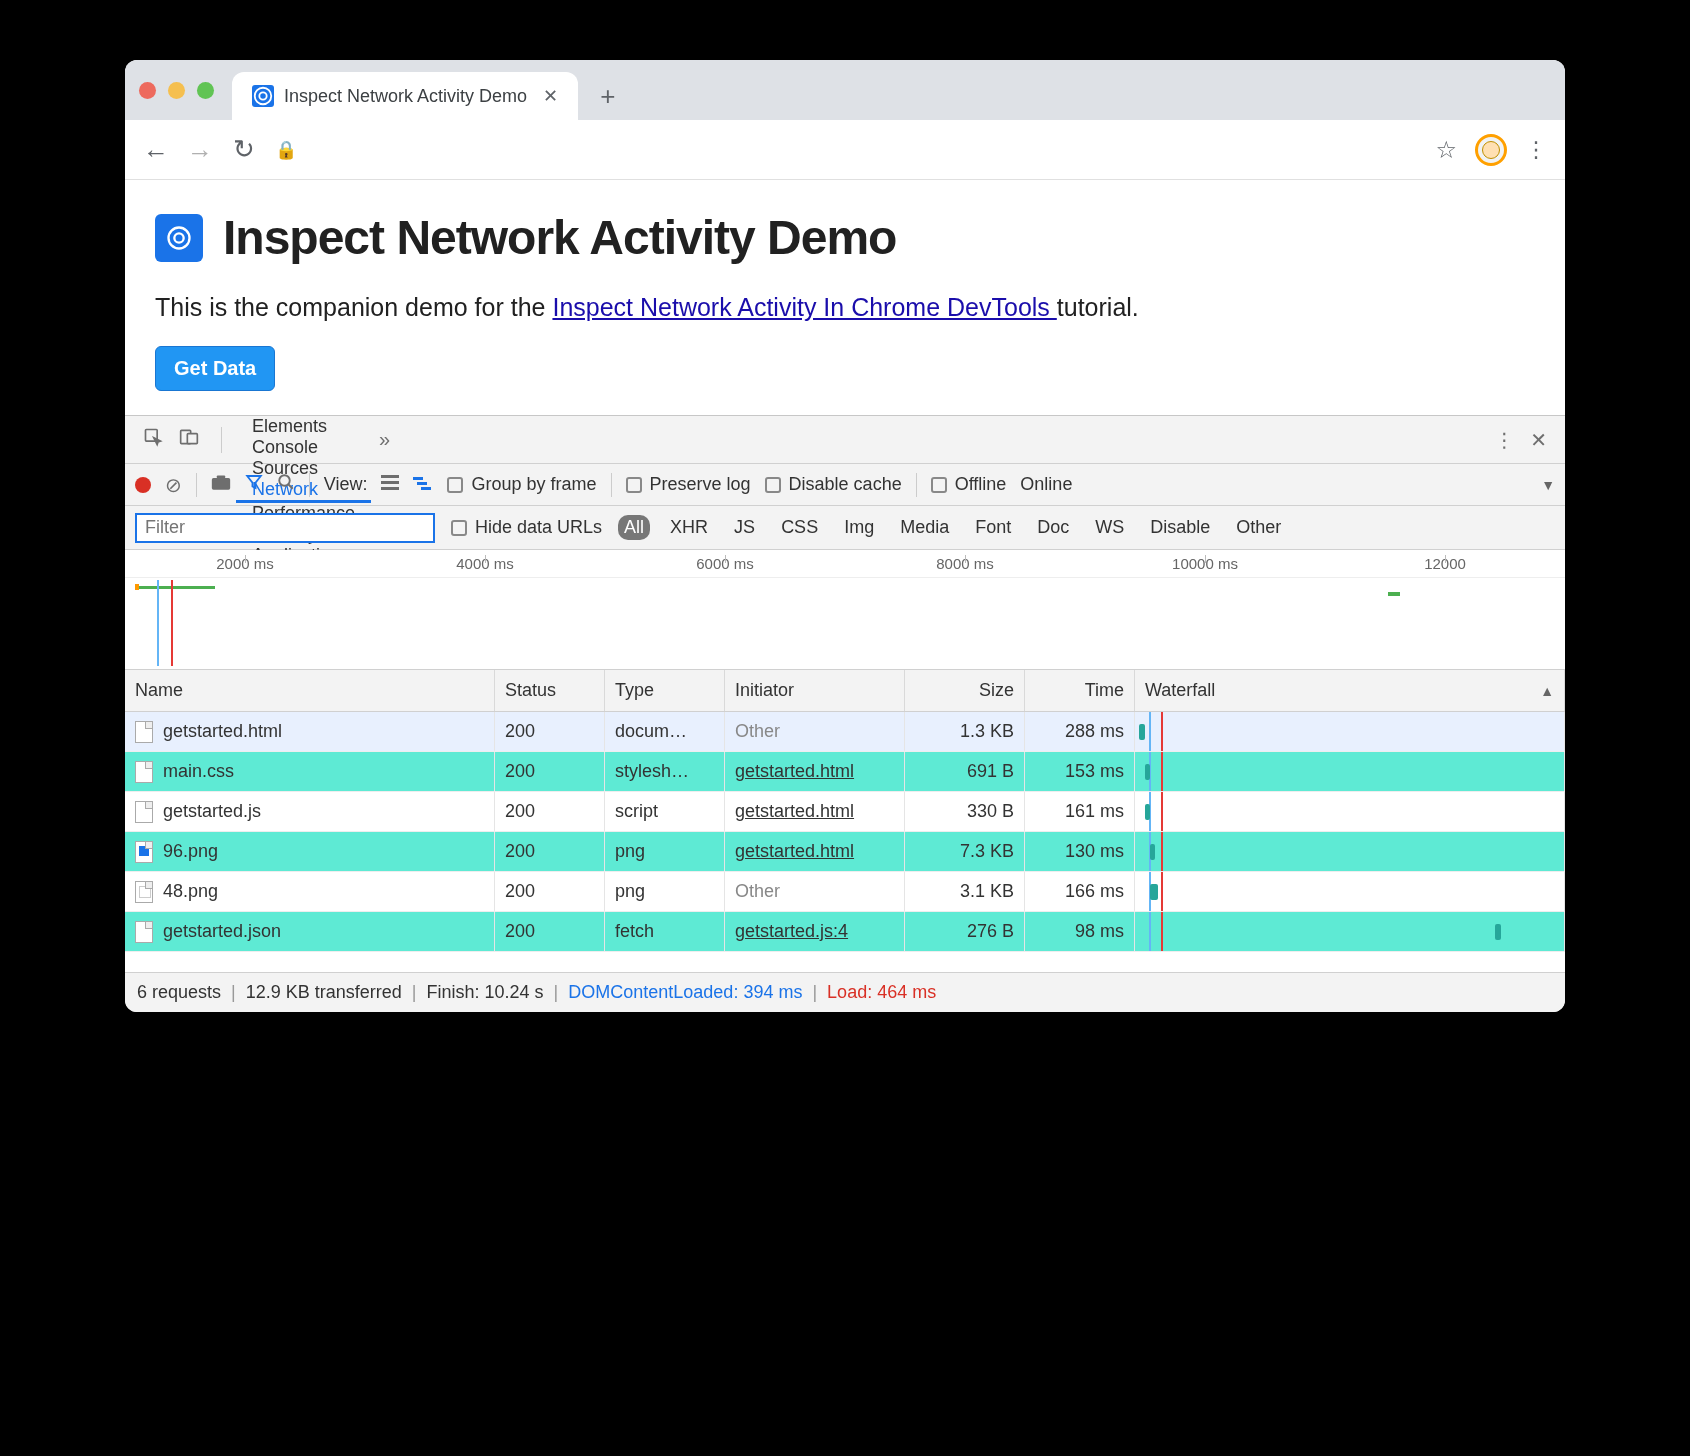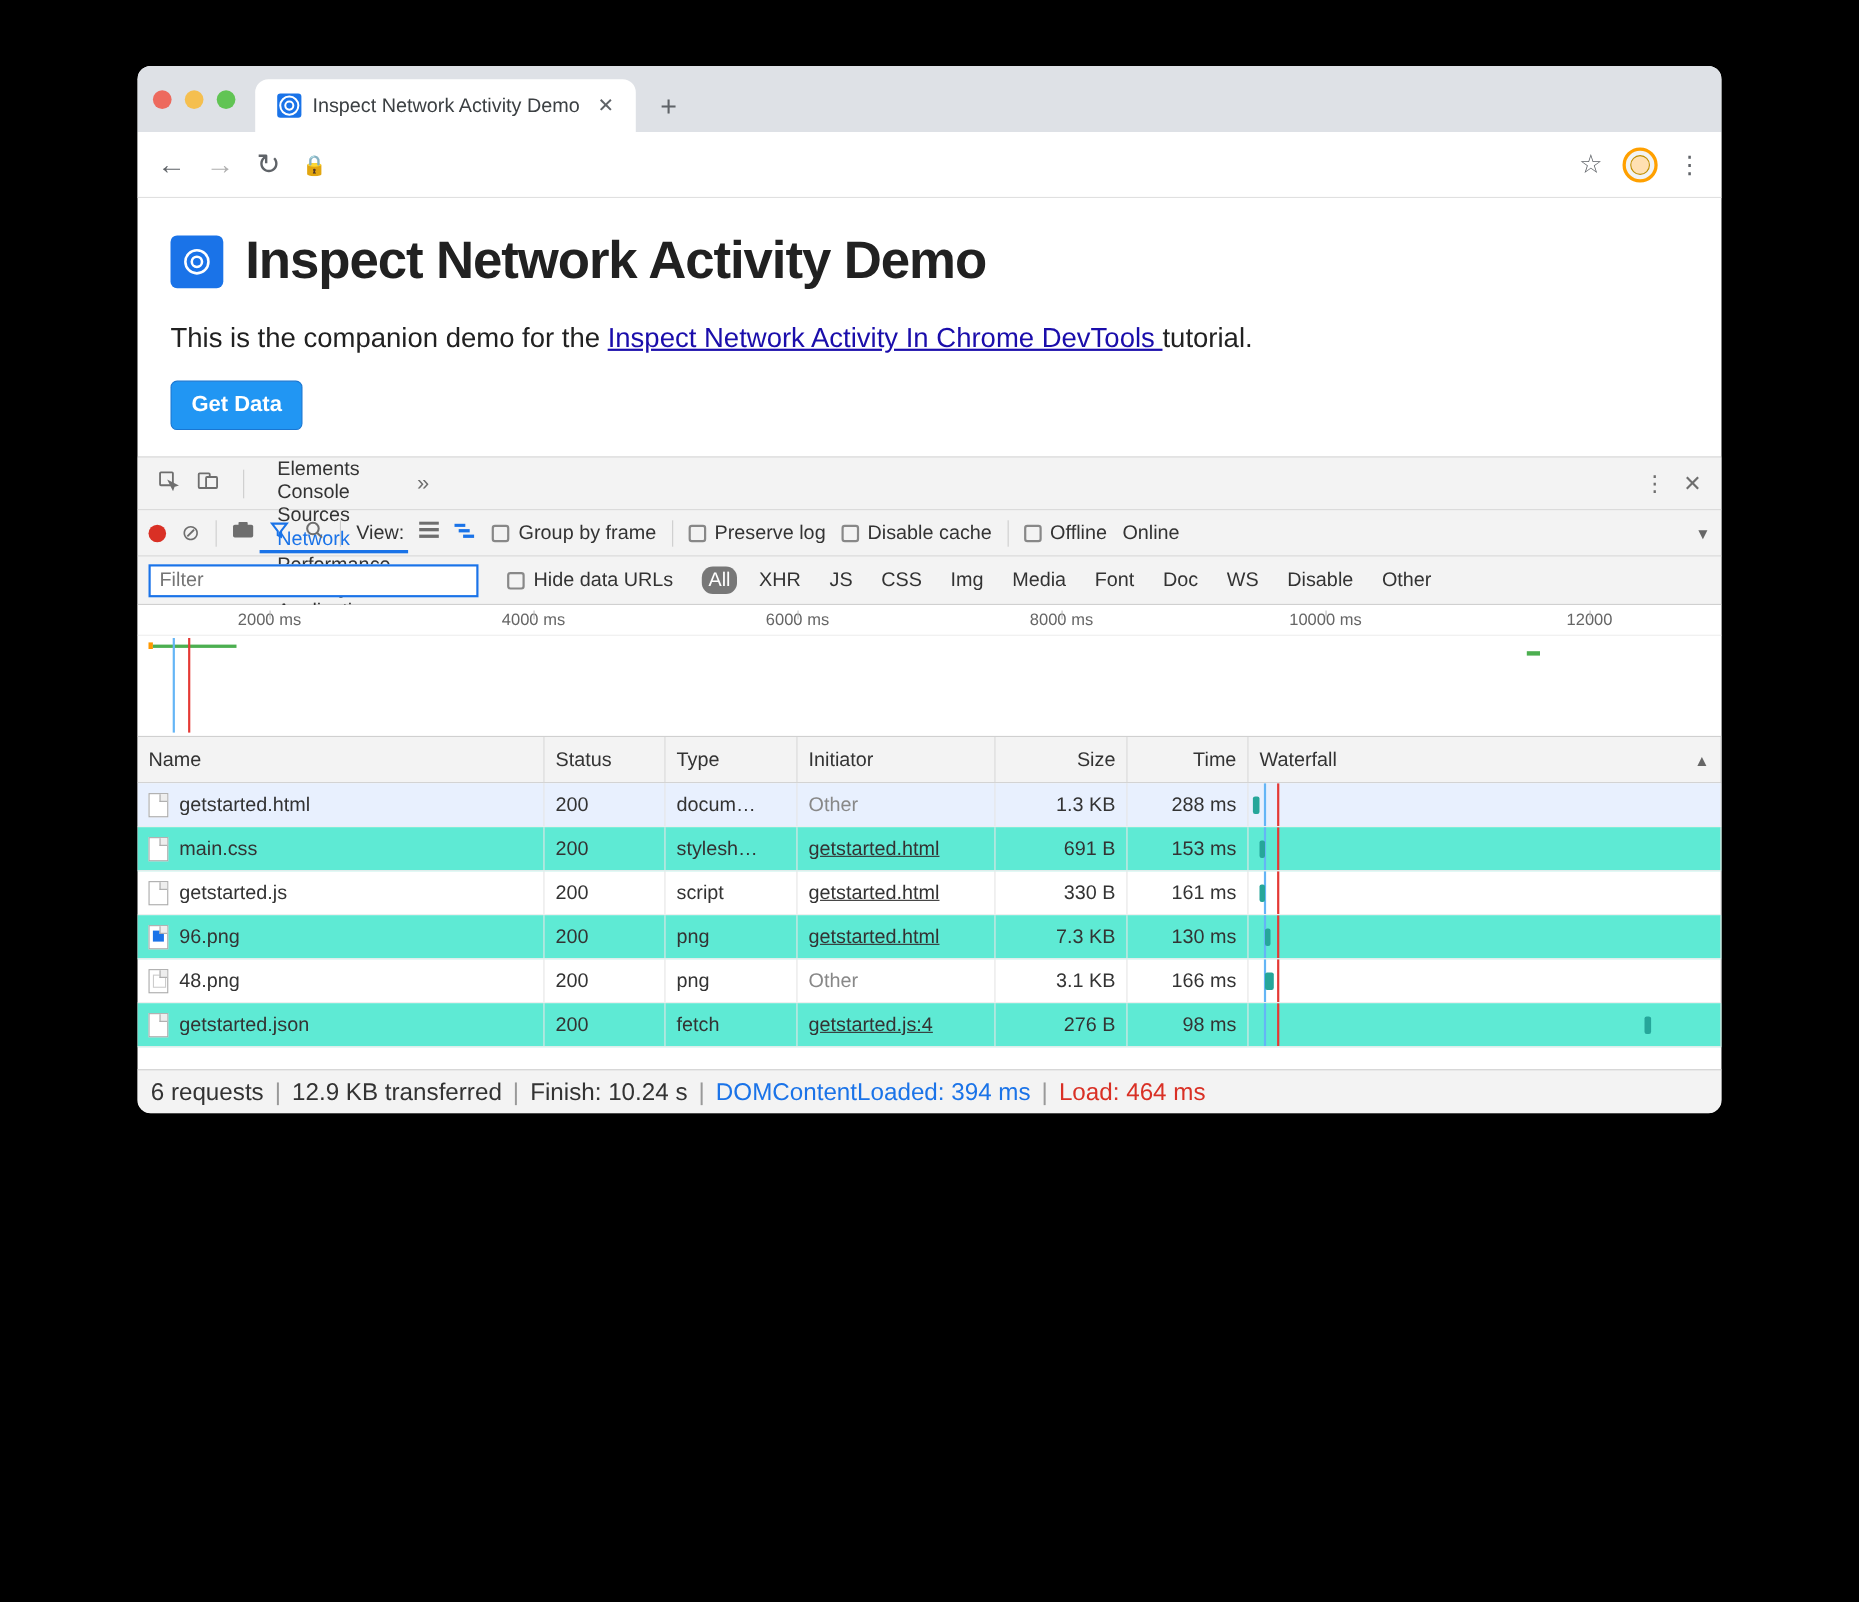--- a/index.html
+++ b/index.html
@@ -106,21 +106,21 @@
   }
   .rec { width:16px;height:16px;border-radius:50%;background:#d93025;}
   .tb-ico { color:#6e6e6e; font-size:20px; cursor:pointer;}
   .funnel { color:#1a73e8;}
   .tb-sep{ width:1px;height:24px;background:#ccc;}
   .cb { display:flex;align-items:center;gap:8px; color:#333;}
   .cbx { width:16px;height:16px;border:2px solid #888;border-radius:3px;}
   .dropdown-arrow{color:#666;font-size:14px;}
 
   .dt-filterbar {
-    display:flex; align-items:center; height:44px; padding:0 10px; gap:26px;
+    display:flex; align-items:center; height:44px; padding:0 10px; gap:16px;
     border-bottom:1px solid #d0d0d0; background:#f3f3f3; font-size:18px;
   }
   .filter-input {
     width:300px; height:30px; border:2px solid #1a73e8;
     padding:0 8px; font-size:18px; color:#888; background:#fff; outline:none;
   }
   .type-btn { padding:2px 6px; cursor:pointer; color:#333;}
   .type-btn.active{ background:#777; color:#fff; border-radius:10px;}
 
   .timeline {
@@ -157,21 +157,21 @@
   .file-ico.img::before{content:"";position:absolute;top:4px;left:3px;width:10px;height:10px;background:#1a73e8;}
   .file-ico.imgempty::before{content:"";position:absolute;top:4px;left:3px;width:10px;height:10px;background:#fff;border:1px solid #ccc;}
   .init-link{color:#333;text-decoration:underline;cursor:pointer;}
   .init-other{color:#888;}
   .wf-bar{position:absolute;top:12px;height:16px;border-radius:2px;}
   .wf-line-blue{position:absolute;top:0;left:14px;width:2px;height:100%;background:#64b5f6;}
   .wf-line-red{position:absolute;top:0;left:26px;width:2px;height:100%;background:#e53935;}
 
   .status-bar{
     height:40px;display:flex;align-items:center;padding:0 12px;
-    border-top:1px solid #d0d0d0;background:#f3f3f3;font-size:22px;gap:10px;color:#333;
+    border-top:1px solid #d0d0d0;background:#f3f3f3;font-size:18px;gap:10px;color:#333;
   }
   .stat-blue{color:#1a73e8;} .stat-red{color:#d93025;}
   .stat-sep{color:#999;}
 
   #rows-container .row .col{border-right:1px solid #e5e5e5;}
 </style>
 </head>
 <body>
 
 <div class="window">

